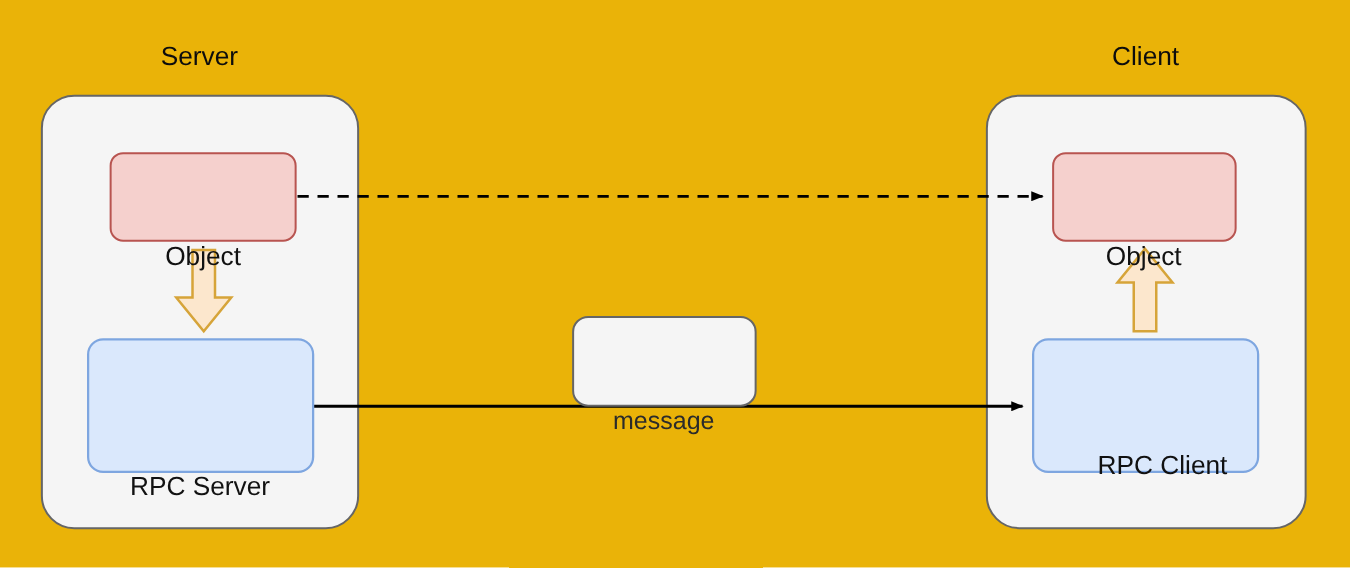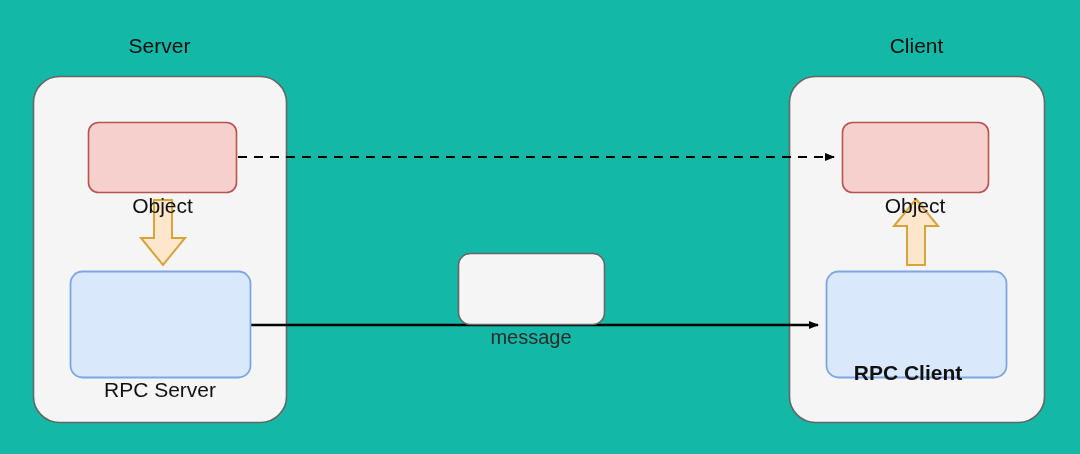--- a/index.html
+++ b/index.html
@@ -7,21 +7,21 @@
     padding: 0;
     background: #ffffff;
   }
   body {
     font-family: "Liberation Sans", sans-serif;
   }
   #canvas {
     position: relative;
     width: 1080px;
     height: 454px;
-    background: #14b8a6;
+    background: #eab308;
     overflow: hidden;
   }
   .diagram-svg {
     position: absolute;
     left: 0;
     top: 0;
     width: 1080px;
     height: 454px;
   }
   .node-label {
@@ -93,17 +93,17 @@
   <div class="group-title" style="left:33px; top:34px; width:253px;">Server</div>
 
   <div class="group-title" style="left:789px; top:34px; width:255px;">Client</div>
 
   <div class="node-label box-text" style="left:88px; top:122px; width:149px; height:71px;">Object</div>
 
   <div class="node-label box-text" style="left:70px; top:288px; width:180px; height:107px;">RPC Server</div>
 
   <div class="node-label box-text" style="left:842px; top:122px; width:146px; height:71px;">Object</div>
 
-  <div class="node-label box-text" style="left:814px; top:271px; width:188px; height:107px;font-weight:bold;">RPC Client</div>
+  <div class="node-label box-text" style="left:836px; top:271px; width:188px; height:107px;">RPC Client</div>
 
   <div class="node-label msg-text" style="left:458px; top:253px; width:146px; height:72px;">message</div>
 
 </div>
 
 </body></html>

